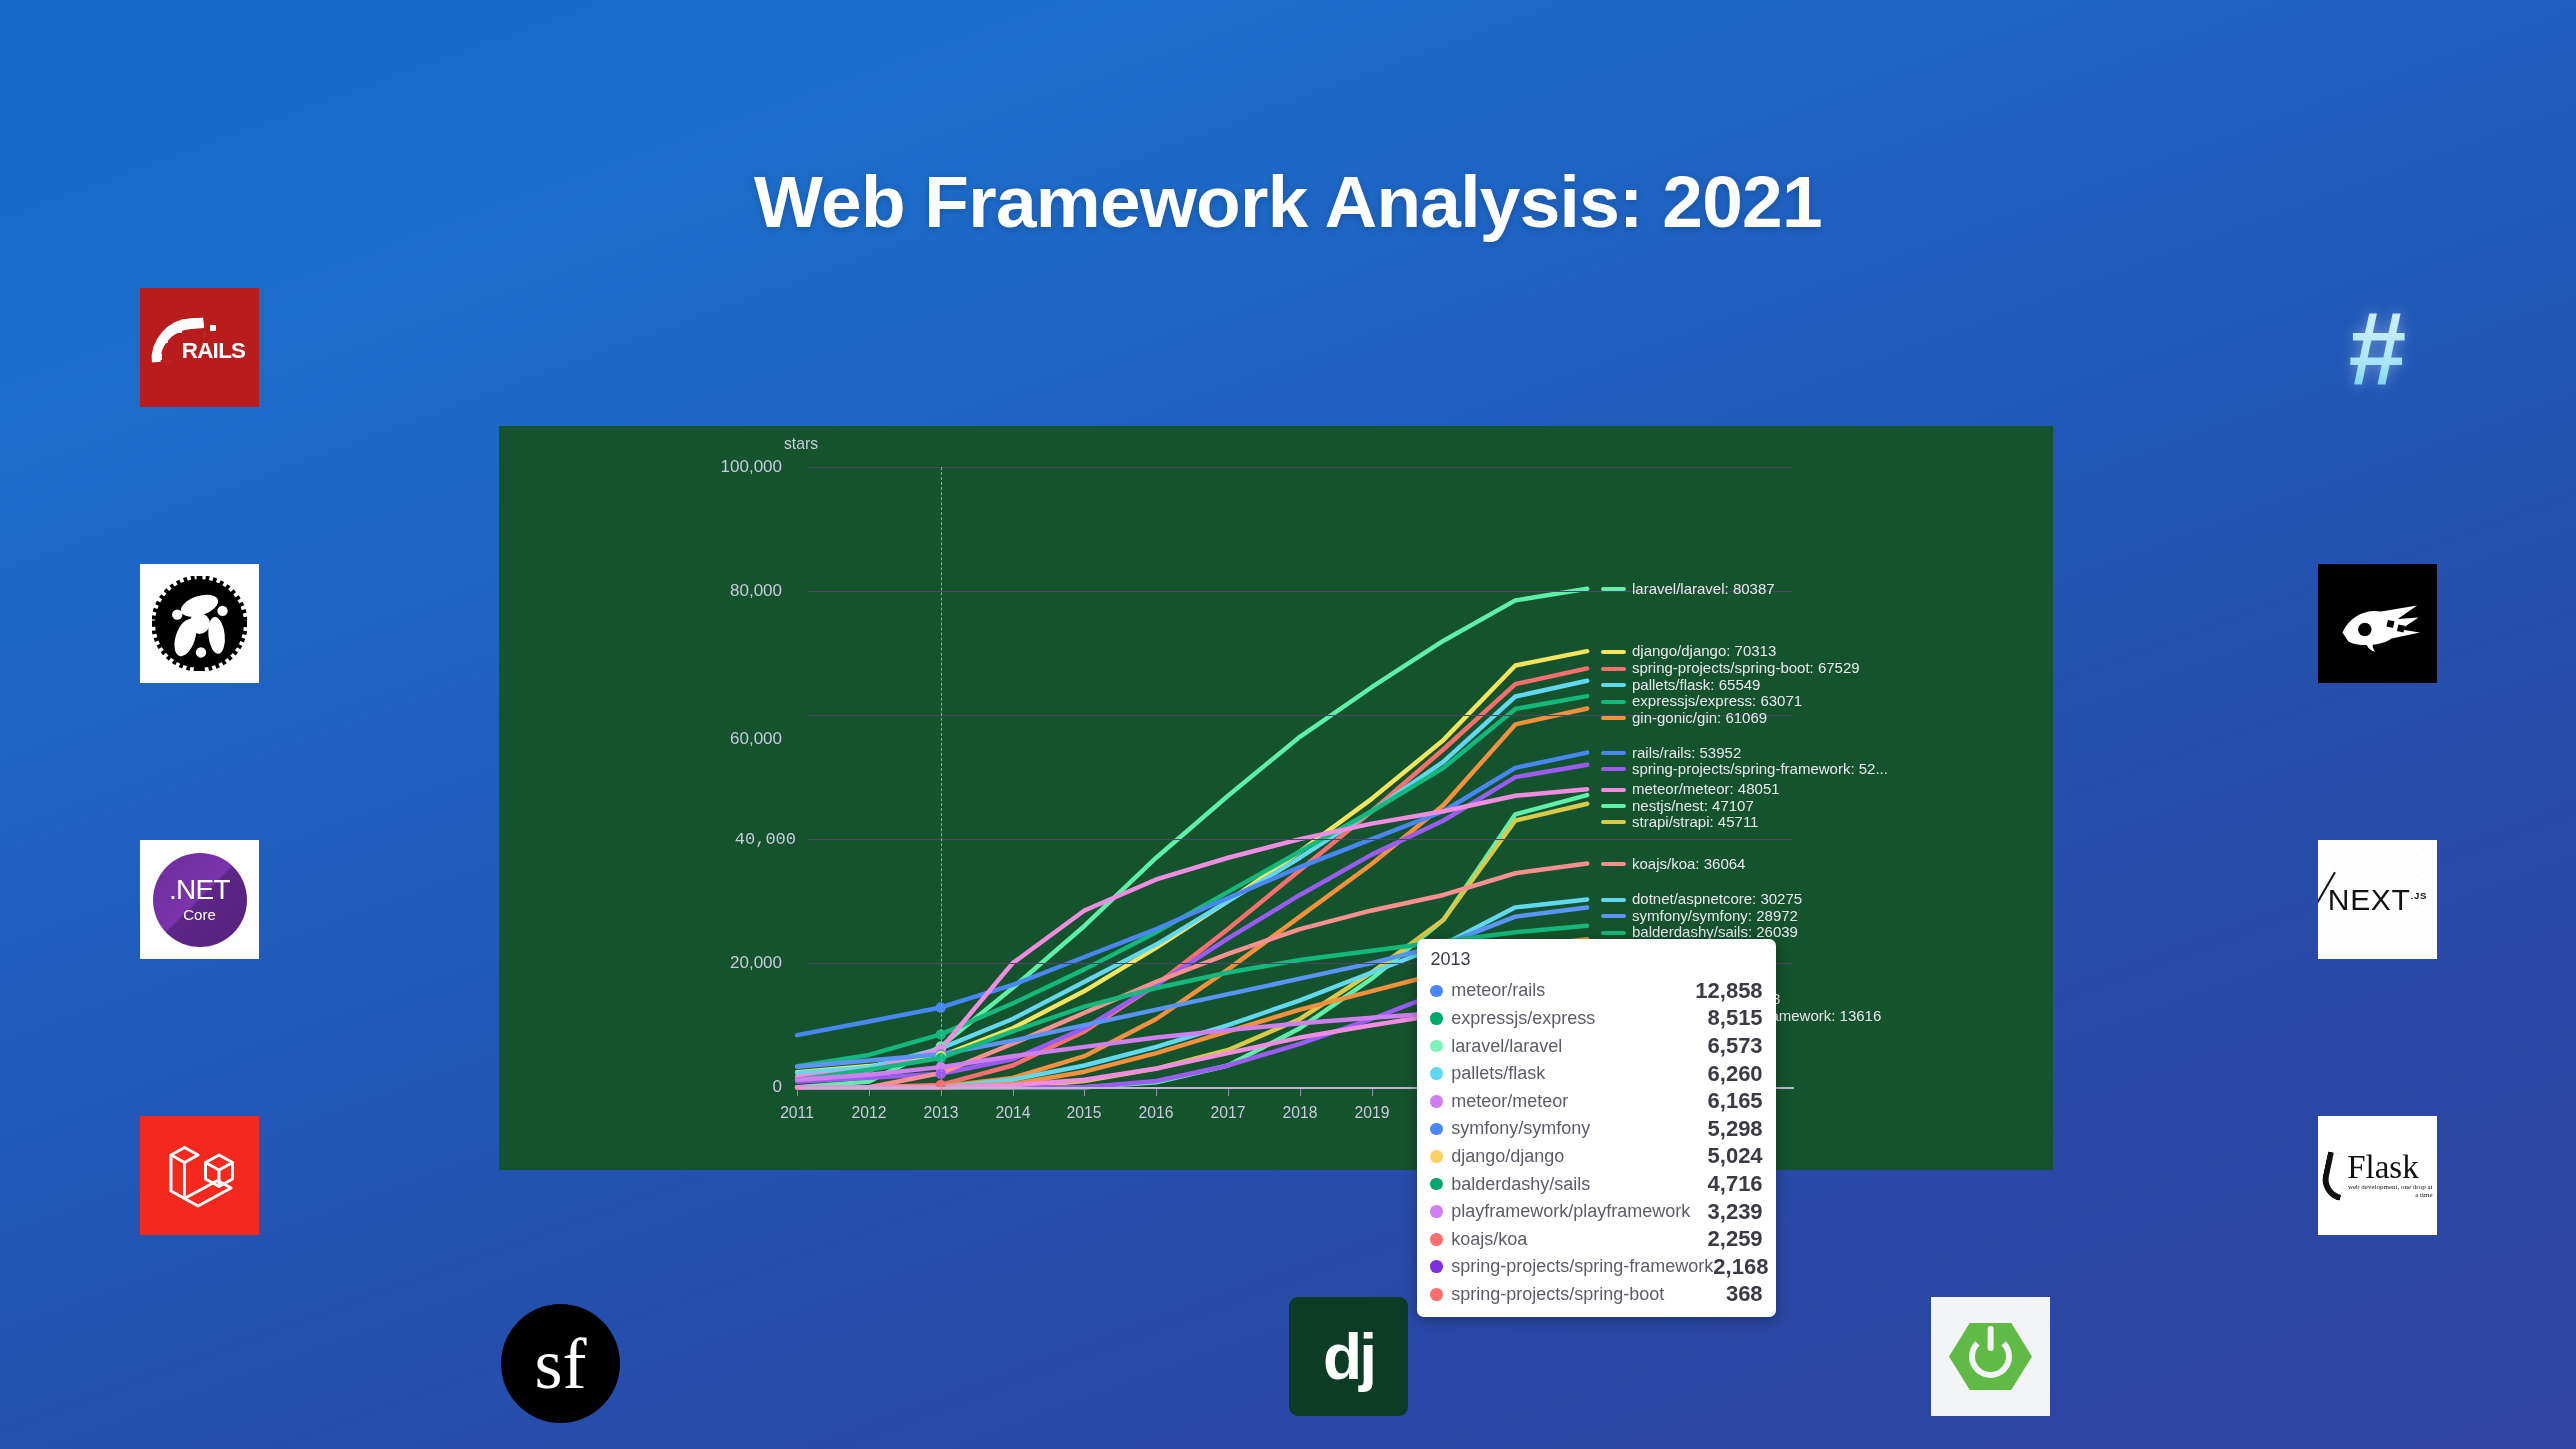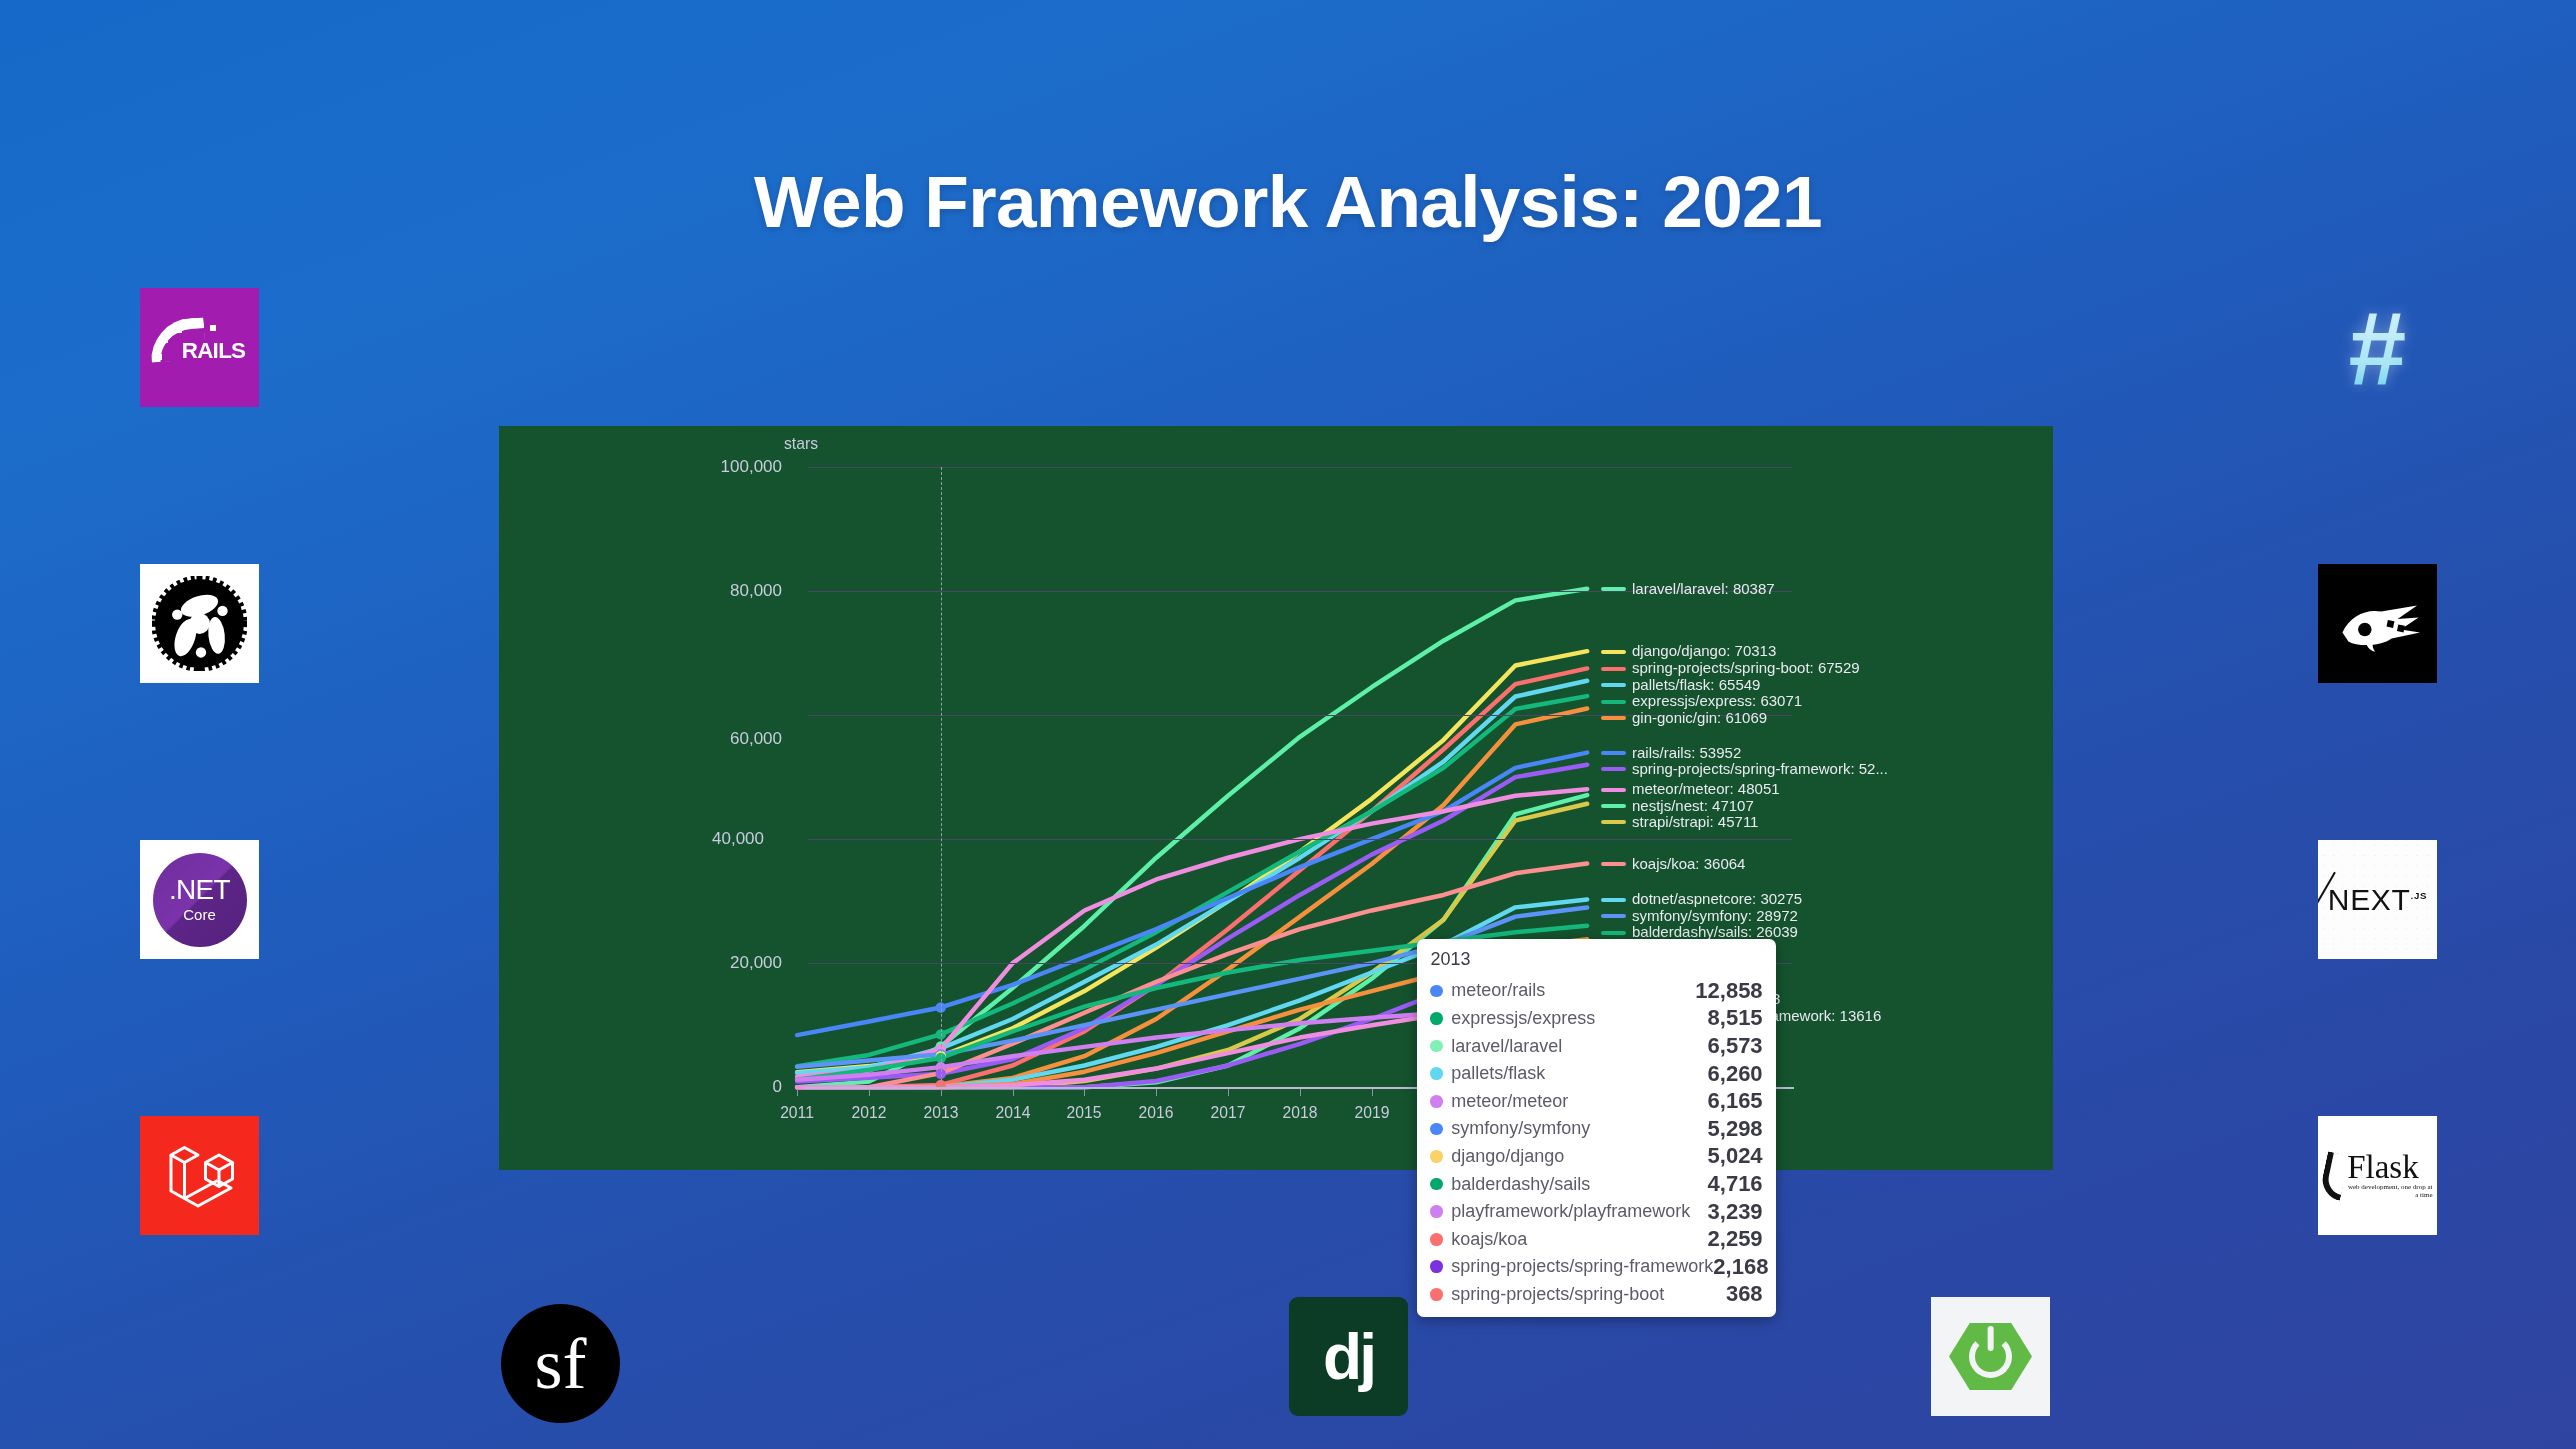--- a/index.html
+++ b/index.html
@@ -15,21 +15,21 @@
     font-size:73px; font-weight:700; letter-spacing:-0.7px;
     text-shadow:0 1.5px 7.5px rgba(0,0,0,.18);
   }
 
   
   .logo-tile{ position:absolute; width:119px; height:119px; overflow:hidden;
               display:flex; align-items:center; justify-content:center; }
   .tile-white{ background:#ffffff; }
 
   
-  .rails-box{ width:100%;height:100%;background:#a21caf; position:relative; }
+  .rails-box{ width:100%;height:100%;background:#b91c1c; position:relative; }
   .rails-text{ position:absolute; left:50%; top:50%; transform:translate(-28%,-38%);
                color:#fff; font-weight:700; font-size:22.4px; letter-spacing:-0.7px; }
   .rails-wave{ position:absolute; left:10.4px; top:31px; width:55px; height:42px;
                border-top:11.2px solid #fff; border-left:9.7px solid #fff;
                border-radius:46px 0 0 0; transform:rotate(-4deg); }
   .rails-spark{ position:absolute; background:#fff; width:6px; height:6px; }
 
   
   .gear{ position:relative; width:95px; height:95px; }
 
@@ -292,21 +292,21 @@
   <div id="grid-layer">
       <div class="gridline" style="left: 309px; top: 537px; width: 984px;"></div>
       <div class="gridline" style="left: 309px; top: 413px; width: 984px;"></div>
       <div class="gridline" style="left: 309px; top: 289px; width: 984px;"></div>
       <div class="gridline" style="left: 309px; top: 165px; width: 984px;"></div>
       <div class="gridline" style="left: 309px; top: 41px; width: 984px;"></div>
     </div>
   <div id="ytick-layer">
       <div class="ytick" style="top: 661px; left: 134px; width: 149px;">0</div>
       <div class="ytick" style="top: 537px; left: 134px; width: 149px;">20,000</div>
-      <div class="ytick" style="top: 413px; left: 116px; width: 149px;">40,000</div>
+      <div class="ytick" style="top: 413px; left: 148px; width: 149px; font-family: Liberation Mono, monospace;">40,000</div>
       <div class="ytick" style="top: 289px; left: 134px; width: 149px; margin-top: 24px;">60,000</div>
       <div class="ytick" style="top: 165px; left: 134px; width: 149px;">80,000</div>
       <div class="ytick" style="top: 41px; left: 134px; width: 149px;">100,000</div>
     </div>
   <div id="xtick-layer">
       <div id="xaxis-line" style="left: 304px; top: 661px; width: 991px;"></div>
       <div class="tickmark" style="left: 298px; top: 663px;"></div>
       <div class="xtick" style="left: 298px; top: 678px;">2011</div>
       <div class="tickmark" style="left: 370px; top: 663px;"></div>
       <div class="xtick" style="left: 370px; top: 678px;">2012</div>

